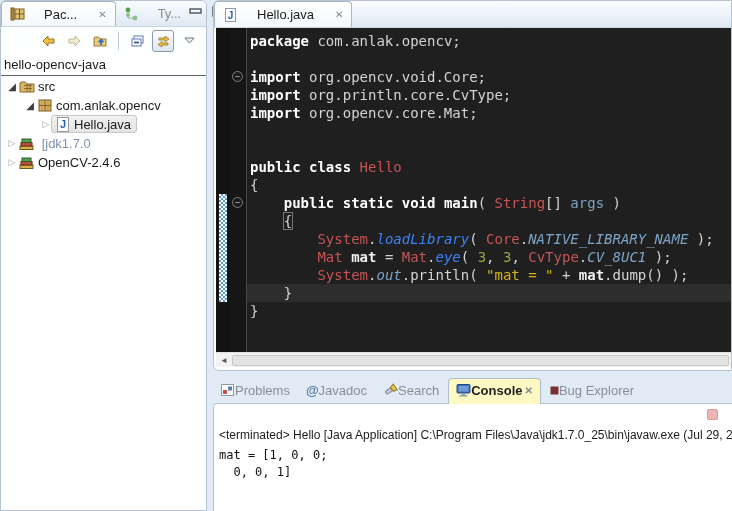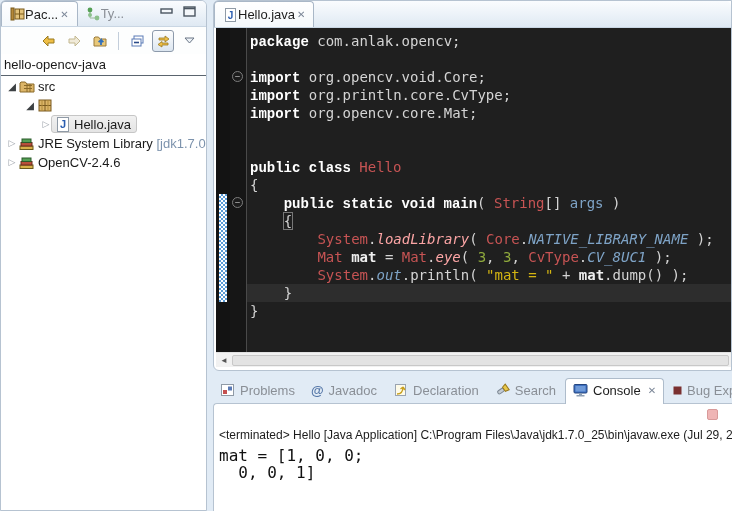--- a/index.html
+++ b/index.html
@@ -5,21 +5,21 @@
   * { margin:0; padding:0; box-sizing:border-box; }
   html,body { width:732px; height:511px; overflow:hidden; }
   body { font-family:"Liberation Sans", sans-serif; background:#e1ebf5; position:relative; }
 
   .panel { position:absolute; background:#fff; border:1px solid #b6c3d1; }
 
   
   .tabrow { position:absolute; top:0; left:0; right:0; height:26px;
     background:linear-gradient(#fafcfe,#dfe9f3); border-bottom:1px solid #c9d6e3;
     border-radius:5px 5px 0 0; display:flex; align-items:stretch; }
-  .tab { display:flex; align-items:center; gap:0; padding:0 8px; font-size:13px;
+  .tab { display:flex; align-items:center; gap:19px; padding:0 8px; font-size:13px;
     color:#8a8f96; cursor:default; white-space:nowrap; }
   .tab.active { background:linear-gradient(#ffffff,#f4f8fb); border:1px solid #a9b7c7;
     border-bottom:none; border-radius:4px 4px 0 0; color:#1d1d1d; }
   .close-x { font-size:10px; color:#7c8798; padding-left:2px; }
   .winbtns { margin-left:auto; display:flex; gap:10px; align-items:flex-start; padding:5px 10px 0 0; }
 
   
   #left-panel { left:0; top:0; width:207px; height:511px; border-radius:6px 6px 0 0; }
   .pe-toolbar { position:absolute; top:26px; left:0; right:0; height:27px;
     display:flex; justify-content:flex-end; align-items:center; gap:4px; padding-right:6px; background:#fdfefe; }
@@ -50,48 +50,48 @@
     background-image:linear-gradient(45deg,#5b9bd5 25%,transparent 25%,transparent 75%,#5b9bd5 75%),
                      linear-gradient(45deg,#5b9bd5 25%,#ffffff 25%,#ffffff 75%,#5b9bd5 75%);
     background-size:4px 4px; background-position:0 0,2px 2px; background-color:#fff; }
   .fold-margin { position:absolute; left:14px; top:0; bottom:0; width:16px; background:#161616; }
   .fold-icon { position:absolute; left:2px; width:11px; height:11px; border:1px solid #7d7d7d;
     border-radius:50%; background:#1c1c1c; color:#b5b5b5; font-size:9px; line-height:9px; text-align:center; }
   .gutter-line { position:absolute; left:30px; top:0; bottom:0; width:1px; background:#4a4a4a; }
   .code { position:absolute; left:31px; top:4px; right:0; }
   .line { height:18px; line-height:18px; white-space:pre; padding-left:3px; color:var(--plain-text,#d4d4d4); }
   .line.current { background:#2d2d2d; }
-  .c-kw  { color:var(--keyword,#ffffff); font-weight:bold;font-family:Liberation Mono, monospace; }
+  .c-kw  { color:var(--keyword,#ffffff); font-weight:bold; }
   .c-type{ color:var(--type-red,#c75454); }
   .c-str { color:var(--string-yellow,#d4b512); }
   .c-num { color:var(--number-green,#8fa93c); }
   .c-field { color:var(--field-blue,#7ea3c6); font-style:italic; }
   .c-param { color:var(--field-blue,#7ea3c6); }
-  .c-method { color:#fca5a5; font-style:italic; }
+  .c-method { color:#3b82f6; font-style:italic; }
   .c-var { color:#efefef; font-weight:bold; }
   .c-pl  { color:var(--plain-text,#d4d4d4); }
   .c-bracket { color:var(--plain-text,#d4d4d4); outline:1px solid #777; }
 
   .hscrollbar { position:absolute; left:2px; right:0; top:351px; height:15px; background:#f1f1f1; border-top:1px solid #e0e0e0; }
   .sb-arrow { position:absolute; left:0; top:0; width:16px; height:15px; display:flex; align-items:center; justify-content:center; font-size:8px; color:#555; }
   .sb-thumb { position:absolute; left:16px; right:2px; top:2px; height:11px; background:#e3e3e3; border:1px solid #c8c8c8; border-radius:2px; }
 
   
   #console-panel { left:213px; top:377px; width:519px; height:134px; background:transparent; border:none; }
   .console-tabs { position:relative; height:26px; display:flex; align-items:center; gap:2px; z-index:2; }
-  .ctab { display:flex; align-items:center; gap:5px; font-size:13px; color:#8a8f96; padding:4px 7px; white-space:nowrap; }
-  .ctab.active { background:#ffffff; border:1px solid #aebccb; border-bottom:none; border-radius:4px 4px 0 0;
-    color:#1d1d1d; padding-bottom:6px; margin-bottom:-1px; }
+  .ctab { display:flex; align-items:center; font-size:13px; color:#8a8f96; padding:4px 7px; white-space:nowrap; }
+  .ctab.active { background:#fef9c3; border:1px solid #aebccb; border-bottom:none; border-radius:4px 4px 0 0;
+    color:#1d1d1d; padding-bottom:6px; margin-bottom:-1px;font-weight:bold; }
   .console-content { position:absolute; top:26px; left:0; right:0; height:200px; background:#fff;
     border:1px solid #b6c3d1; border-right:none; border-radius:4px 0 0 0; z-index:1; }
   .terminate-btn { position:absolute; right:14px; top:5px; width:11px; height:11px;
     background:var(--terminate-red,#efb5b5); border:1px solid #d89a9a; border-radius:2px; }
   .console-status { position:absolute; top:24px; left:5px; right:0; font-size:12px; color:#1c1c1c; white-space:nowrap; overflow:hidden; }
   .console-output { position:absolute; top:43px; left:5px; right:0;
-    font-family:"DejaVu Sans Mono","Liberation Mono",monospace; font-size:16px; line-height:17px; color:#111; }
+    font-family:"DejaVu Sans Mono","Liberation Mono",monospace; font-size:12px; line-height:17px; color:#111; }
   .console-line { white-space:pre; }
 
   .icon14 { width:15px; height:14px; flex:none; }
 </style>
 </head>
 <body>
 
 <div class="panel" id="left-panel">
   <div class="tabrow">
     <div class="tab active">
@@ -181,41 +181,41 @@
 
     <div class="trow d1">
       <span class="twist open">◢</span>
       <svg class="ticon" viewBox="0 0 16 15">
           <rect x="2" y="2" width="12" height="11" fill="#dcb568" stroke="#7a5a20"></rect>
           <line x1="8" y1="2" x2="8" y2="13" stroke="#7a5a20"></line>
           <line x1="2" y1="7.5" x2="14" y2="7.5" stroke="#7a5a20"></line>
           <line x1="5" y1="2" x2="5" y2="13" stroke="#b08a3a"></line>
           <line x1="11" y1="2" x2="11" y2="13" stroke="#b08a3a"></line>
         </svg>
+      <span>com.anlak.opencv</span>
     </div>
 
     <div class="trow d2">
       <span class="twist">▷</span>
       <span class="sel-wrap">
         <svg class="ticon" viewBox="0 0 16 15">
             <rect x="2.5" y="0.5" width="11" height="14" fill="#fff" stroke="#8f9aa6"></rect>
             <text x="8" y="11" font-size="11" font-weight="bold" fill="#2a5db0" text-anchor="middle" font-family="Liberation Sans, sans-serif">J</text>
           </svg>
         <span>Hello.java</span>
       </span>
     </div>
 
     <div class="trow d0">
       <span class="twist">▷</span>
       <svg class="ticon" viewBox="0 0 16 15">
           <rect x="1" y="10" width="13" height="3.5" fill="#d8b14a" stroke="#6a5a1a"></rect>
           <rect x="2" y="6.5" width="11" height="3.5" fill="#b8503a" stroke="#6a2a1a"></rect>
           <rect x="3" y="3" width="9" height="3.5" fill="#55a055" stroke="#2a5a2a"></rect>
         </svg>
-      <span>JRE System Library</span>
       <span class="decorator">&nbsp;</span>
       <span class="decorator">[jdk1.7.0</span>
     </div>
 
     <div class="trow d0">
       <span class="twist">▷</span>
       <svg class="ticon" viewBox="0 0 16 15">
           <rect x="1" y="10" width="13" height="3.5" fill="#d8b14a" stroke="#6a5a1a"></rect>
           <rect x="2" y="6.5" width="11" height="3.5" fill="#b8503a" stroke="#6a2a1a"></rect>
           <rect x="3" y="3" width="9" height="3.5" fill="#55a055" stroke="#2a5a2a"></rect>
@@ -281,27 +281,20 @@
           <rect x="8" y="3.5" width="4" height="4" fill="#5a7ab5"></rect>
         </svg>
       <span>Problems</span>
     </div>
     <div class="ctab">
       <span style="color:#5577a8;font-weight:bold;">@</span>
       <span>Javadoc</span>
     </div>
     <div class="ctab">
       <svg class="icon14" viewBox="0 0 15 14">
-          <rect x="2.5" y="1.5" width="10" height="11" fill="#fefbe8" stroke="#9aa4b0"></rect>
-          <path d="M4 11 C8 11 10 8 10 4 M10 4 L7.5 6 M10 4 L12 7" fill="none" stroke="#c8a020" stroke-width="1.4"></path>
-        </svg>
-      <span>Declaration</span>
-    </div>
-    <div class="ctab">
-      <svg class="icon14" viewBox="0 0 15 14">
           <g transform="rotate(-35 7 7)">
             <rect x="2" y="5.5" width="7" height="3.5" rx="1.5" fill="#c4ccd4" stroke="#7d8894"></rect>
             <path d="M9 5 L13 4 L13 11 L9 10 Z" fill="#e8c84a" stroke="#9a7a1e"></path>
           </g>
         </svg>
       <span>Search</span>
     </div>
     <div class="ctab active">
       <svg class="icon14" viewBox="0 0 15 14">
           <rect x="1" y="1.5" width="13" height="8.5" rx="1" fill="#3d6fc0" stroke="#24457e"></rect>

